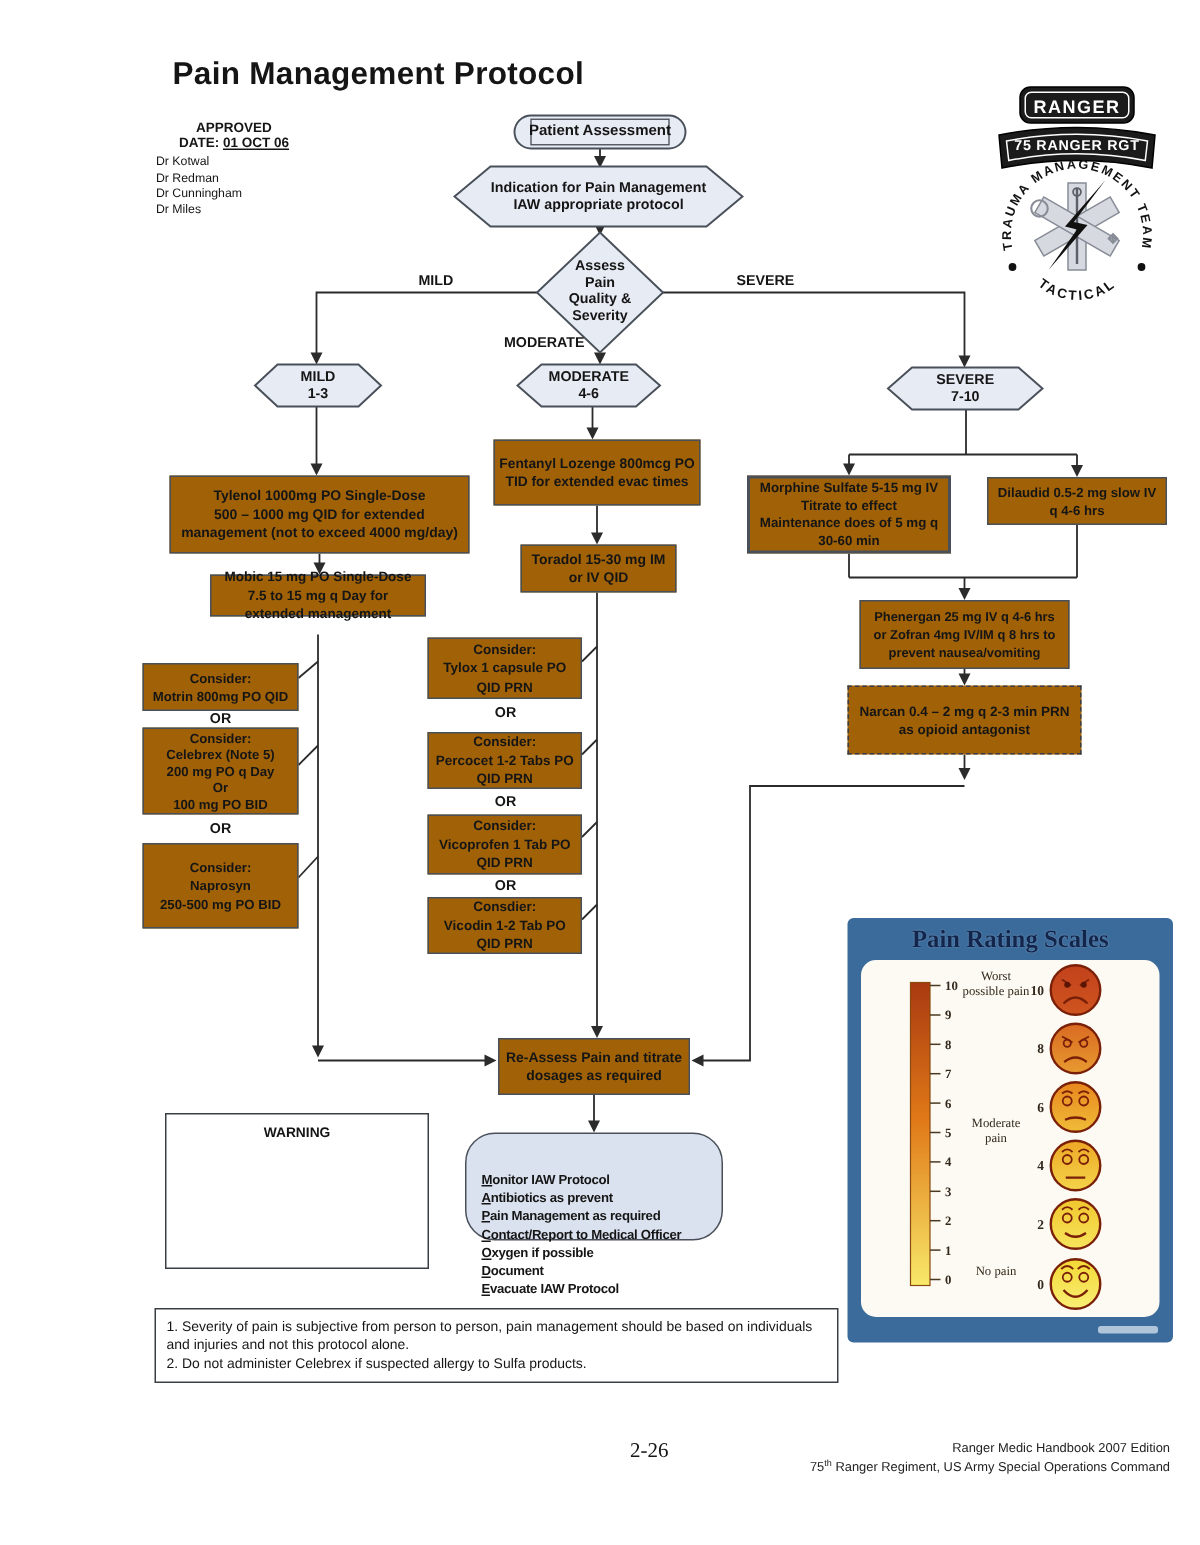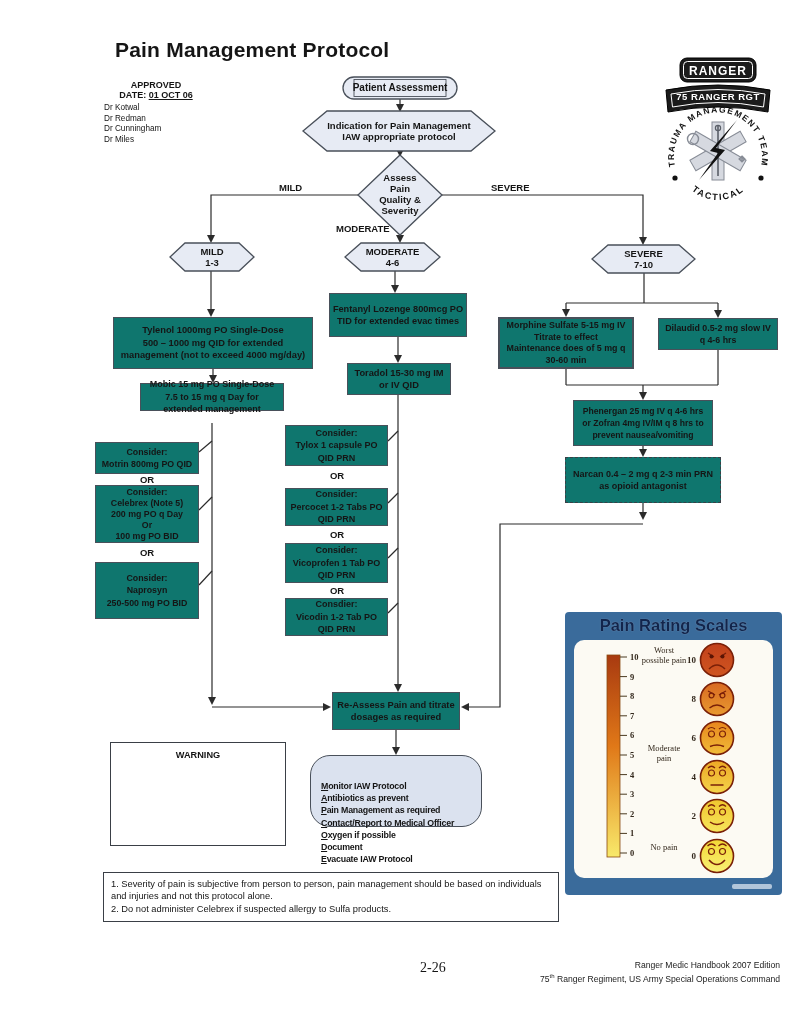--- a/index.html
+++ b/index.html
@@ -4,21 +4,21 @@
 <style>
   html,body{margin:0;padding:0}
   body{width:800px;height:1030px;position:relative;background:#fff;
        font-family:"Liberation Sans",sans-serif;color:#151515;overflow:hidden}
   :root{
     --node-fill:#e7ebf4; --node-stroke:#49505a; --monitor-fill:#dbe2ef;
     --line:#2b2b2b; --frame-blue:#3a6b9b; --title-navy:#12254c;
     --panel-cream:#fcfaf3; --face-outline:#7a2008;
   }
   svg.overlay{position:absolute;left:0;top:0;z-index:0}
-  .box{position:absolute;background:#0f766e;border:1.3px solid var(--node-stroke);
+  .box{position:absolute;background:#a16207;border:1.3px solid var(--node-stroke);
        display:flex;flex-direction:column;justify-content:center;align-items:center;
        text-align:center;font-weight:bold;font-size:9.3px;line-height:12.5px;
        box-sizing:border-box;z-index:2}
   .ln{white-space:nowrap}
   .hexlab{position:absolute;display:flex;flex-direction:column;justify-content:center;
        align-items:center;text-align:center;font-weight:bold;font-size:9.5px;
        line-height:11.5px;z-index:2}
   .or{position:absolute;width:40px;text-align:center;font-weight:bold;font-size:9.5px;z-index:2}
   .branch{position:absolute;font-weight:bold;font-size:9.5px;z-index:2}
   .title{position:absolute;left:115px;top:38px;font-size:21px;font-weight:bold;
@@ -39,21 +39,21 @@
        border:1.2px solid #3a3f46;box-sizing:border-box;padding:5px 7px;
        font-size:9.3px;line-height:12.3px;z-index:2}
   .footer-page{position:absolute;left:420px;top:960px;font-family:"Liberation Serif",serif;
        font-size:14px;z-index:2}
   .footer-right{position:absolute;right:20px;top:960px;width:320px;text-align:right;
        font-size:8.6px;line-height:11px;color:#222;z-index:2}
   sup{font-size:6px}
   .painscale{position:absolute;left:565px;top:612px;width:217px;height:283px;
        background:var(--frame-blue);border-radius:4px;z-index:2}
   .painscale .pstitle{position:absolute;left:0;top:4px;width:100%;text-align:center;
-       font-family:Liberation Sans, sans-serif;font-weight:bold;font-size:16.5px;
+       font-family:Liberation Serif, serif;font-weight:bold;font-size:16.5px;
        color:var(--title-navy);text-shadow:0 0 1px rgba(255,255,255,.45)}
   .painscale .panel{position:absolute;left:9px;top:28px;width:199px;height:238px;
        background:var(--panel-cream);border-radius:10px}
   .pslab{position:absolute;text-align:center;font-family:"Liberation Serif",serif;
        font-weight:normal;font-size:8.5px;line-height:9.5px;color:#33281c}
   .credit{position:absolute;right:10px;bottom:6px;width:40px;height:5px;
        background:#cfdcea;border-radius:2px;opacity:.8}
   .logo{position:absolute;left:650px;top:38px;z-index:2}
 </style>
 </head>

